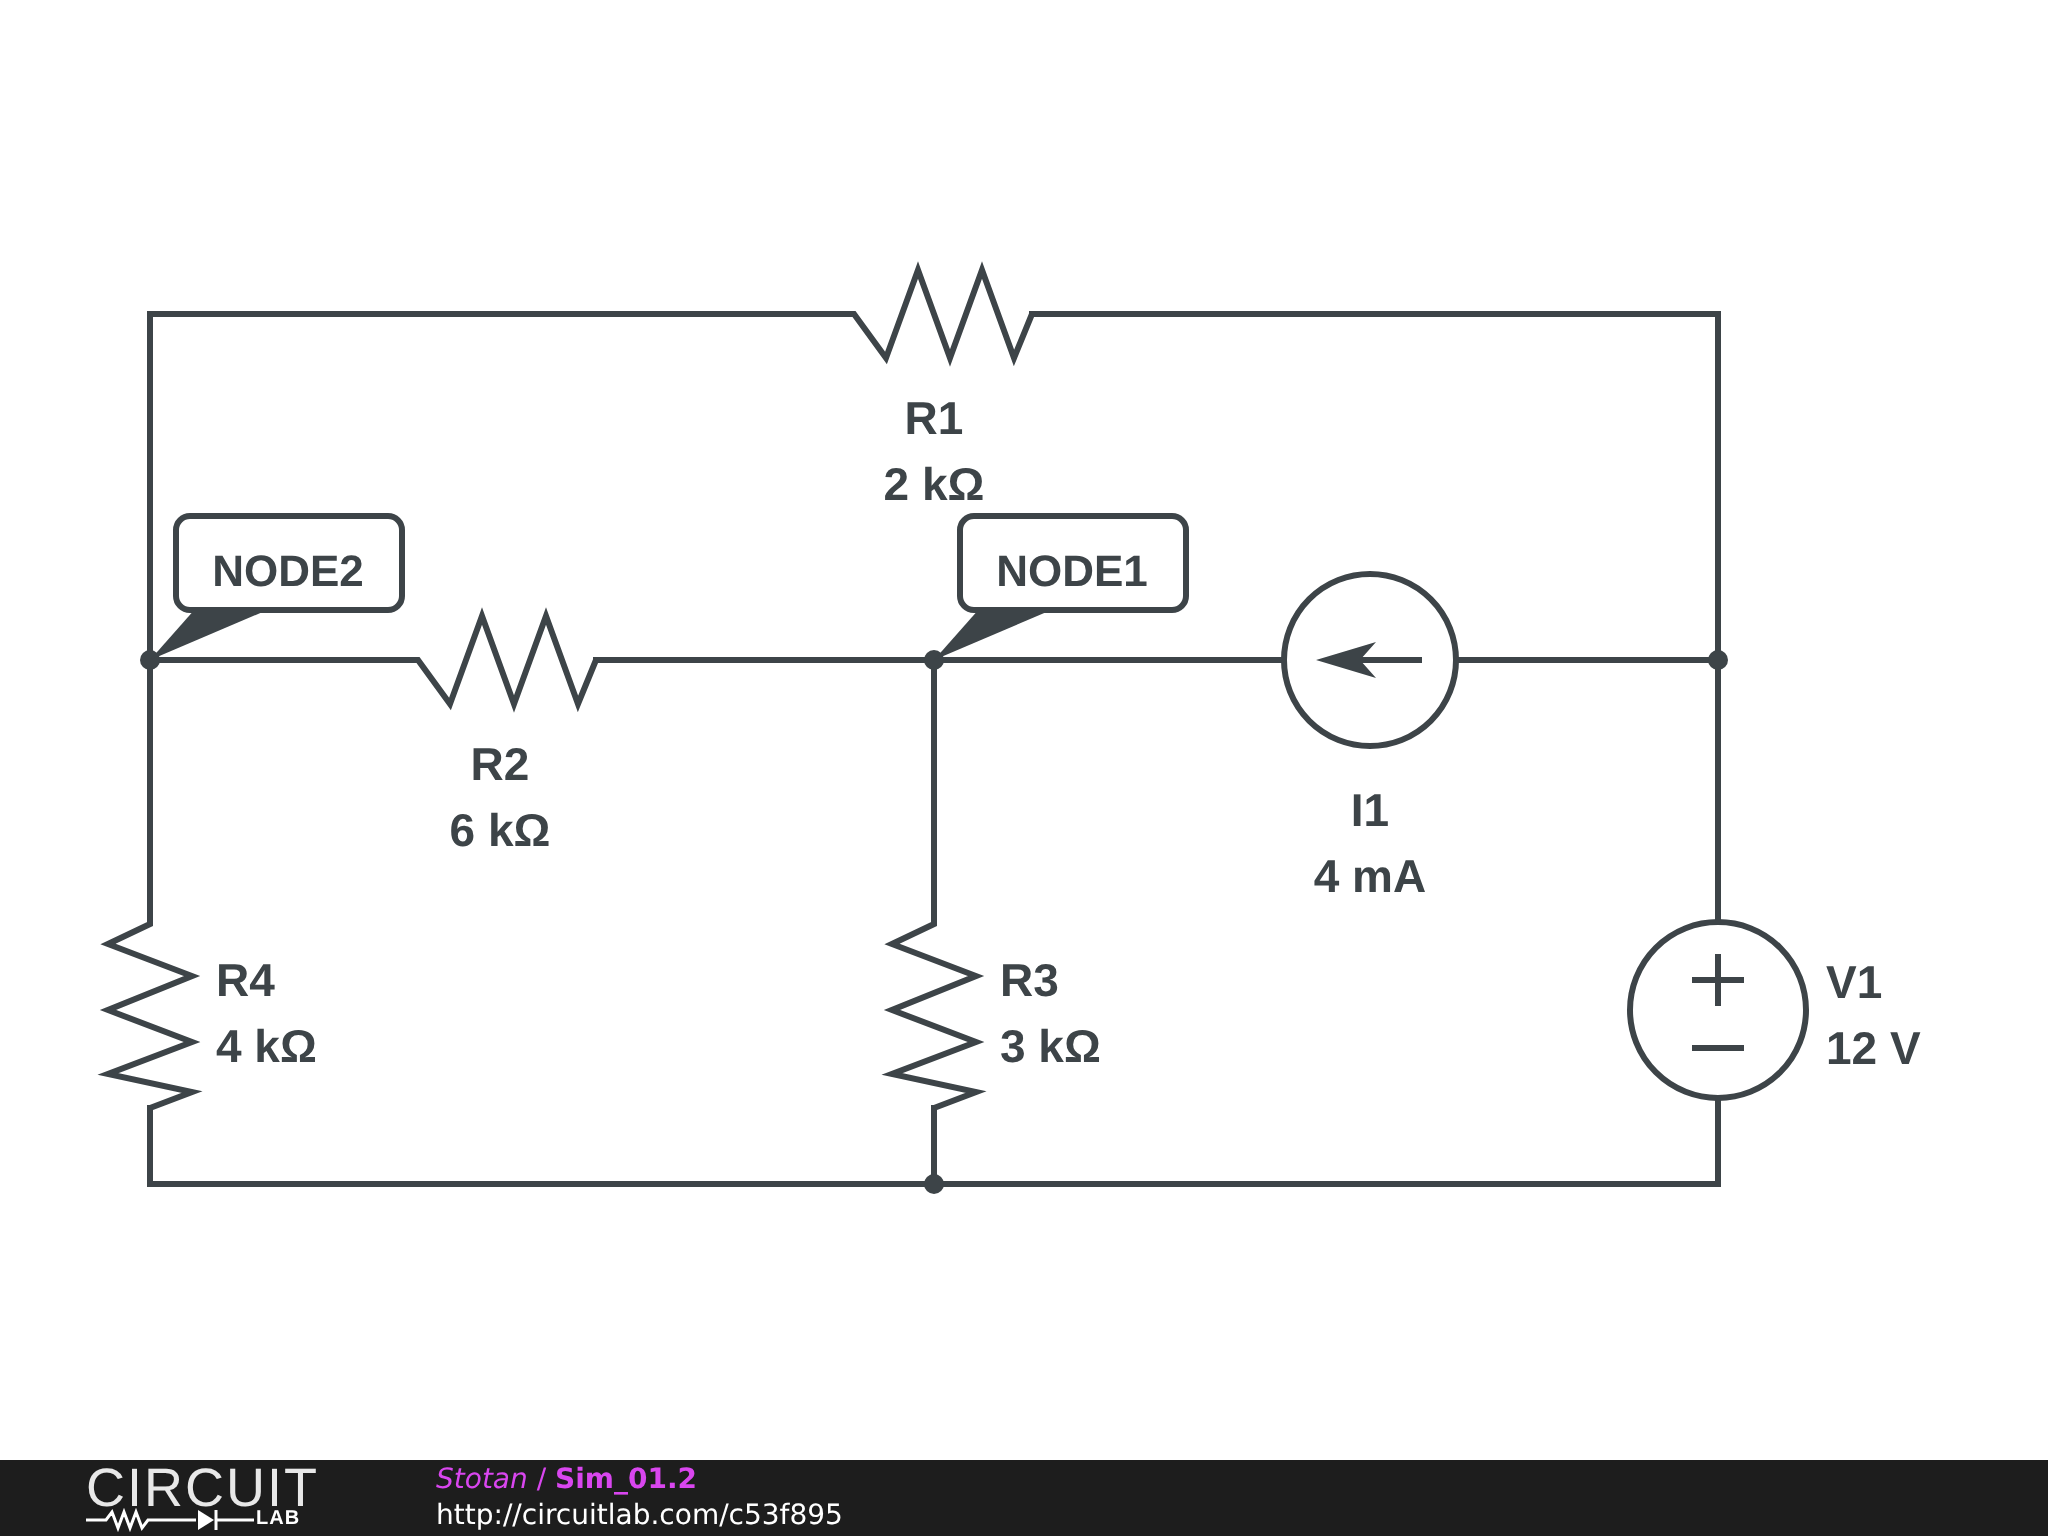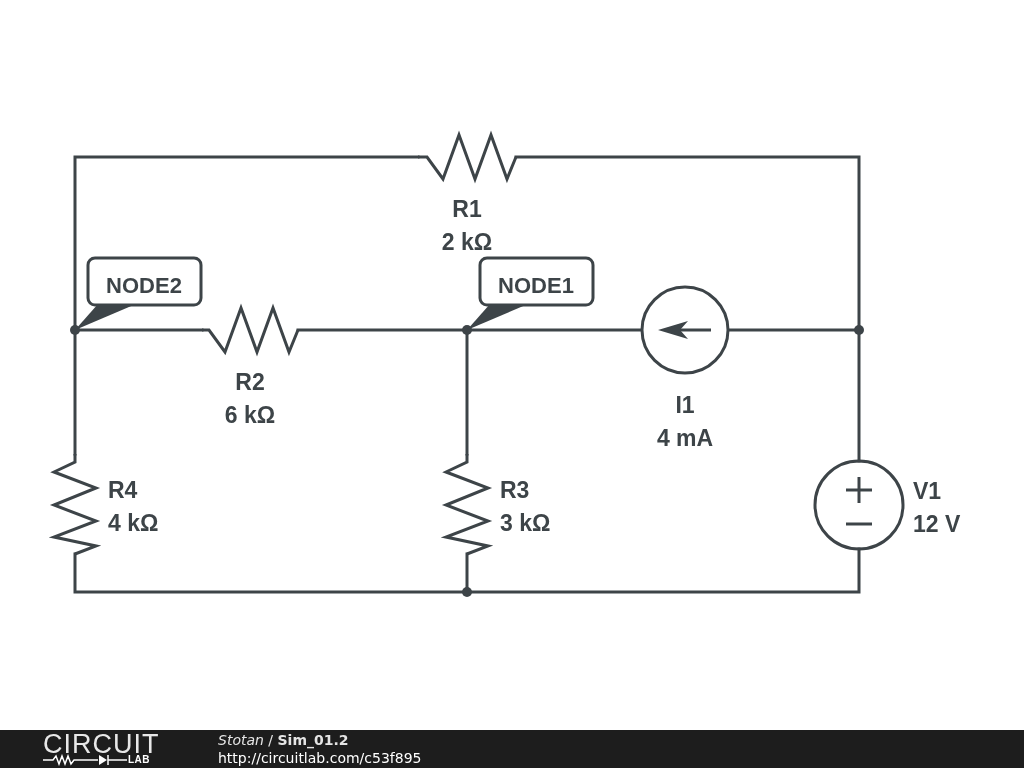--- a/index.html
+++ b/index.html
@@ -7,21 +7,21 @@
   #schematic { position:absolute; left:0; top:0; width:1024px; height:730px; }
   .wire { stroke:#3d4448; stroke-width:3; fill:none; stroke-linecap:square; }
   .comp { stroke:#3d4448; stroke-width:3; fill:none; stroke-linejoin:miter; }
   .dot { fill:#3d4448; }
   .lbl { font-family:"Liberation Sans", sans-serif; font-weight:bold; font-size:23px; fill:#3d4448; }
   .node-text { font-family:"Liberation Sans", sans-serif; font-weight:bold; font-size:22px; fill:#3d4448; }
   #footer { position:absolute; left:0; top:730px; width:1024px; height:38px; background:#1d1d1d; }
   .logo-top { position:absolute; left:43px; top:0px; font-family:"Liberation Sans", sans-serif; font-size:27px; color:#e8e8e8; letter-spacing:1px; font-weight:normal; line-height:28px; }
   .logo-lab { position:absolute; left:128px; top:22px; font-family:"Liberation Sans", sans-serif; font-size:10px; color:#ffffff; font-weight:bold; line-height:16px; letter-spacing:0.5px; }
   .logo-sym { position:absolute; left:43px; top:24px; width:86px; height:12px; }
-  .f-line1 { position:absolute; left:218px; top:1px; font-family:"DejaVu Sans", sans-serif; font-size:14px; color:#e5e5e5; line-height:18px; }
+  .f-line1 { position:absolute; left:218px; top:1px; font-family:"DejaVu Sans", sans-serif; font-size:14px; color:#d946ef; line-height:18px; }
   .f-line1 .author { font-style:italic; }
   .f-line1 .title { font-weight:bold; }
   .f-line2 { position:absolute; left:218px; top:19px; font-family:"DejaVu Sans", sans-serif; font-size:14px; color:#ffffff; line-height:18px; }
 </style>
 </head>
 <body>
 
 <svg id="schematic" viewBox="0 0 1024 730" xmlns="http://www.w3.org/2000/svg">
 
   <g>

